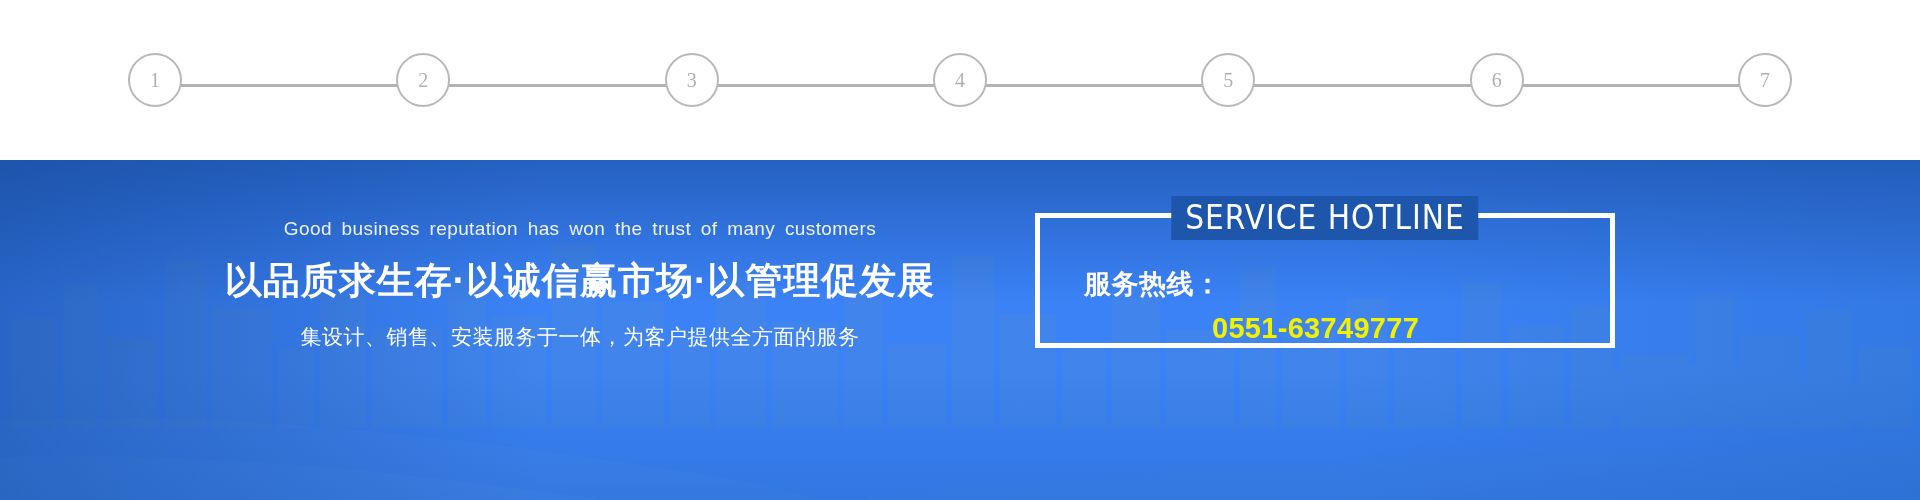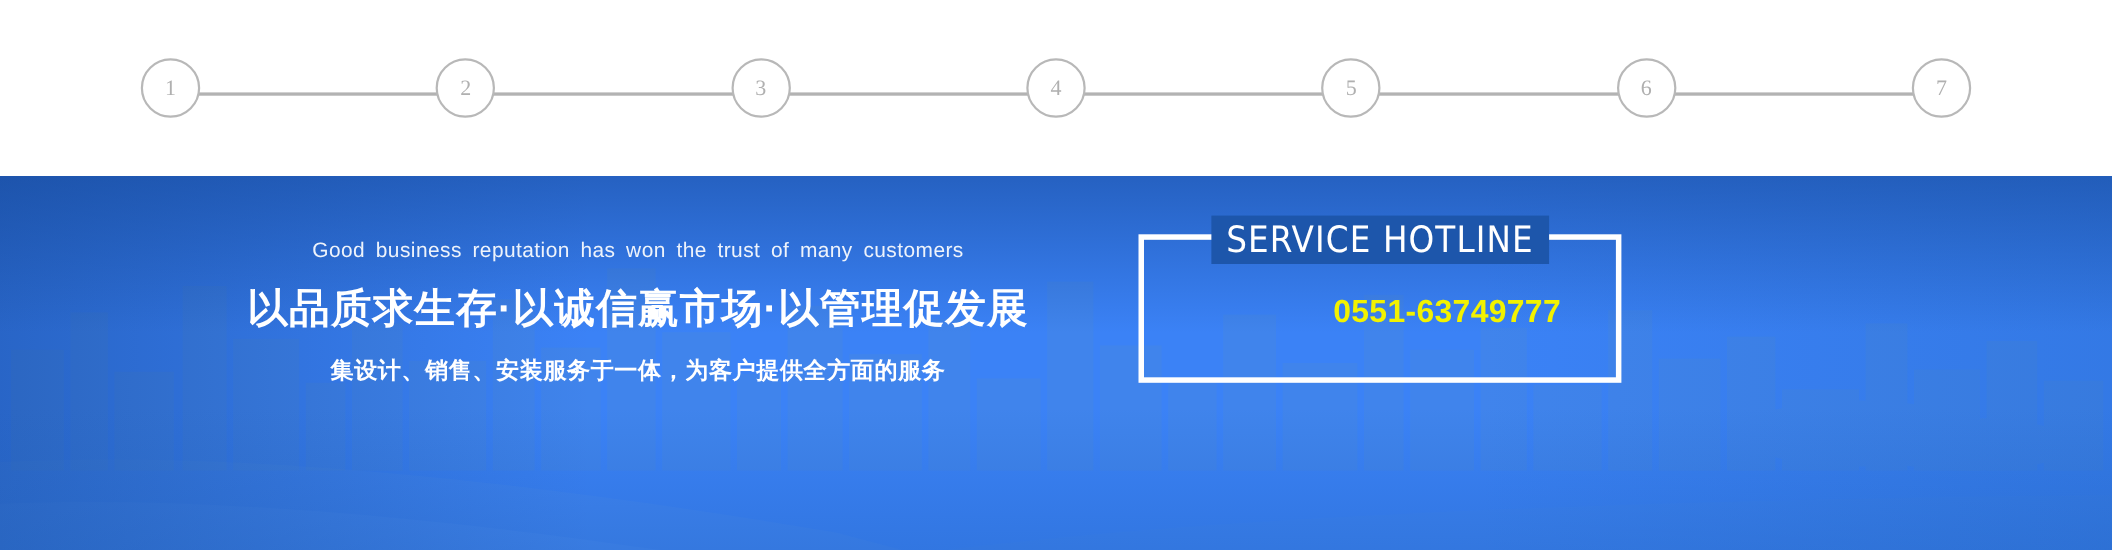--- a/index.html
+++ b/index.html
@@ -87,30 +87,30 @@
   .slogan-cn {
     margin-top:16px;
     font-size:37px;
     font-weight:700;
     letter-spacing:1px;
     white-space:nowrap;
   }
   .slogan-sub {
     margin-top:17px;
     font-size:21px;
-    font-weight:700;
+    font-weight:400;
     letter-spacing:0.5px;
     white-space:nowrap;
   }
 
   
   .hotline {
     position:absolute;
     left:1035px; top:53px;
-    width:439px; height:135px;
+    width:580px; height:135px;
     border:5px solid #ffffff;
     z-index:5;
   }
   .hotline-title {
     position:absolute;
     left:50%; top:-22px;
     transform:translateX(-50%);
     background:#1d56ab;
     padding:0 14px;
     color:#ffffff;
@@ -236,20 +236,21 @@
     <div class="slogan">
       <div class="slogan-en">Good business  reputation has  won  the  trust  of  many  customers</div>
       <div class="slogan-cn">以品质求生存·以诚信赢市场·以管理促发展</div>
       <div class="slogan-sub">集设计、销售、安装服务于一体，为客户提供全方面的服务</div>
     </div>
 
     <div class="hotline">
       <div class="hotline-title">SERVICE  HOTLINE</div>
       <div class="hotline-rows">
         <div class="hl-row">
+          <span class="hl-label">服务热线：</span>
         </div>
         <div class="hl-row second">
           <span class="hl-num">0551-63749777</span>
         </div>
       </div>
     </div>
 
   </div>
 </div>
 

